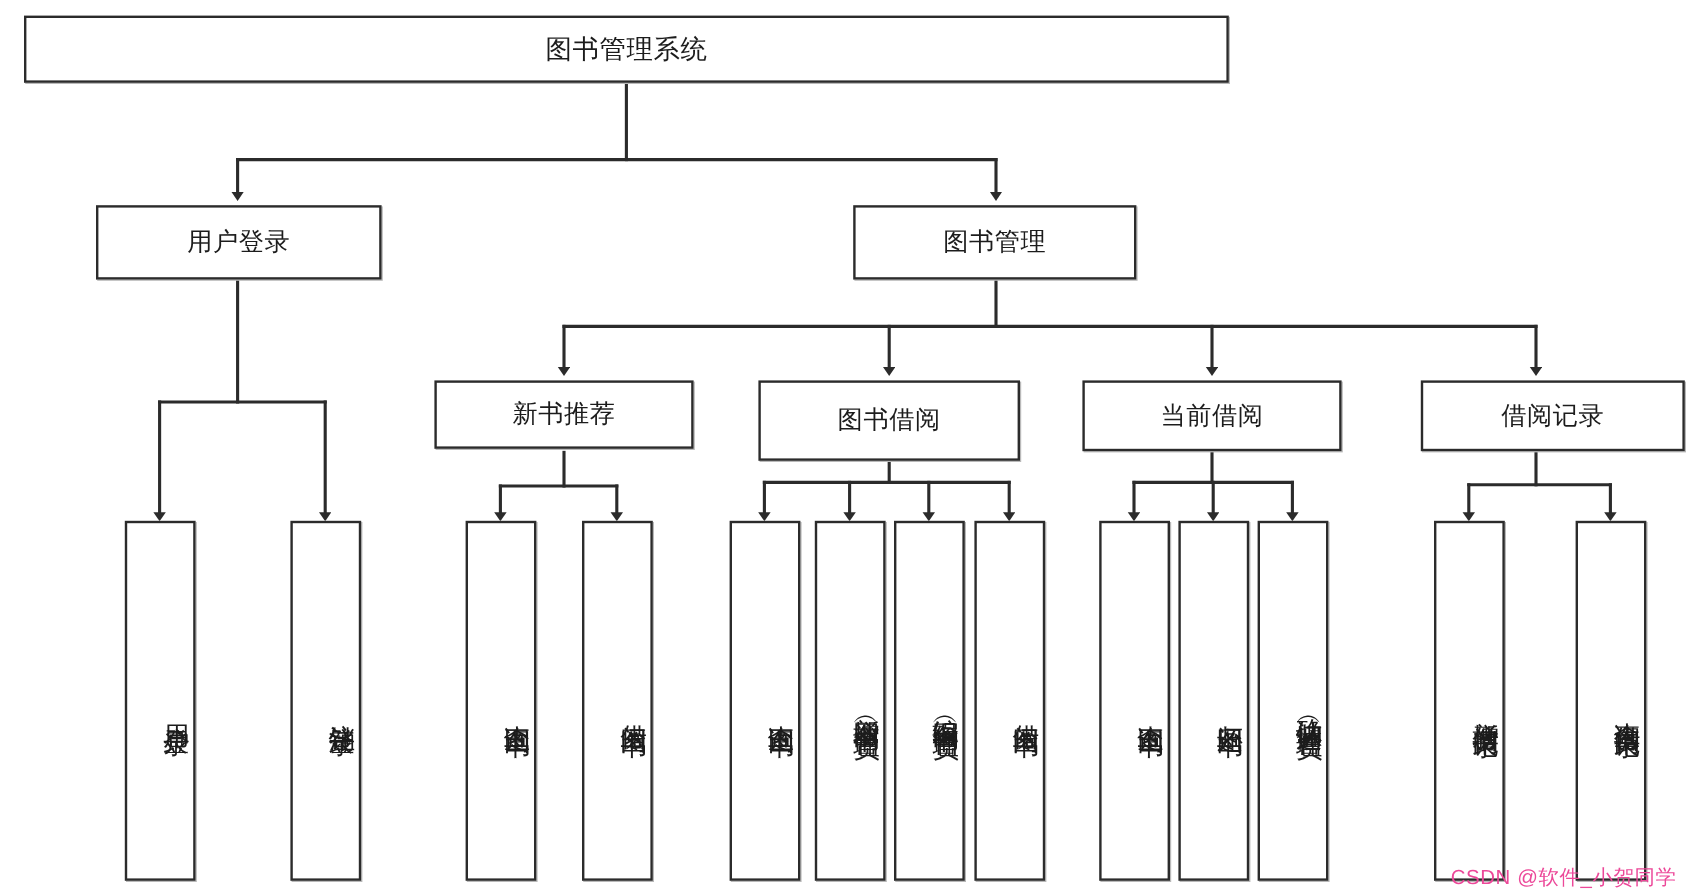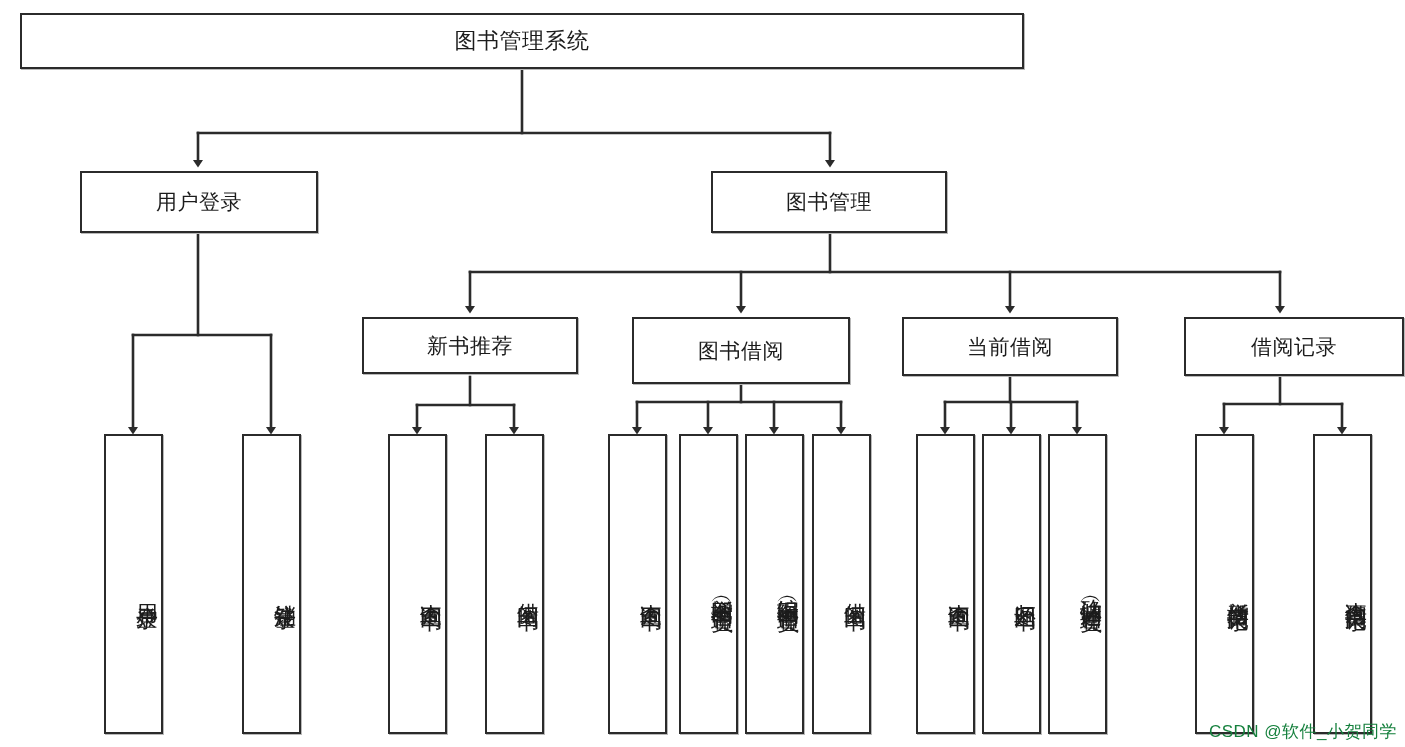--- a/index.html
+++ b/index.html
@@ -57,21 +57,21 @@
   .node.v .vlabel {
     writing-mode: vertical-rl;
     text-orientation: upright;
     display: block;
   }
   .watermark {
     position: absolute;
     right: 8px;
     bottom: 4px;
     font-size: 17px;
-    color: #15803d;
+    color: #ec4899;
     letter-spacing: 0.5px;
     z-index: 3;
     white-space: nowrap;
   }
 </style>
 </head>
 <body>
 
 <div id="canvas">
 

